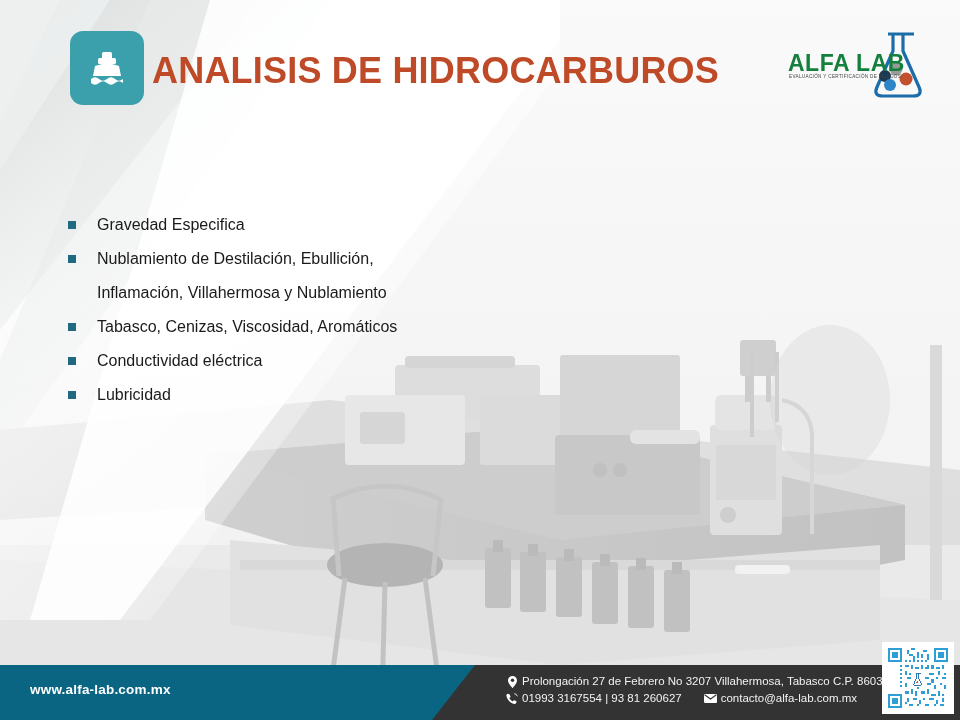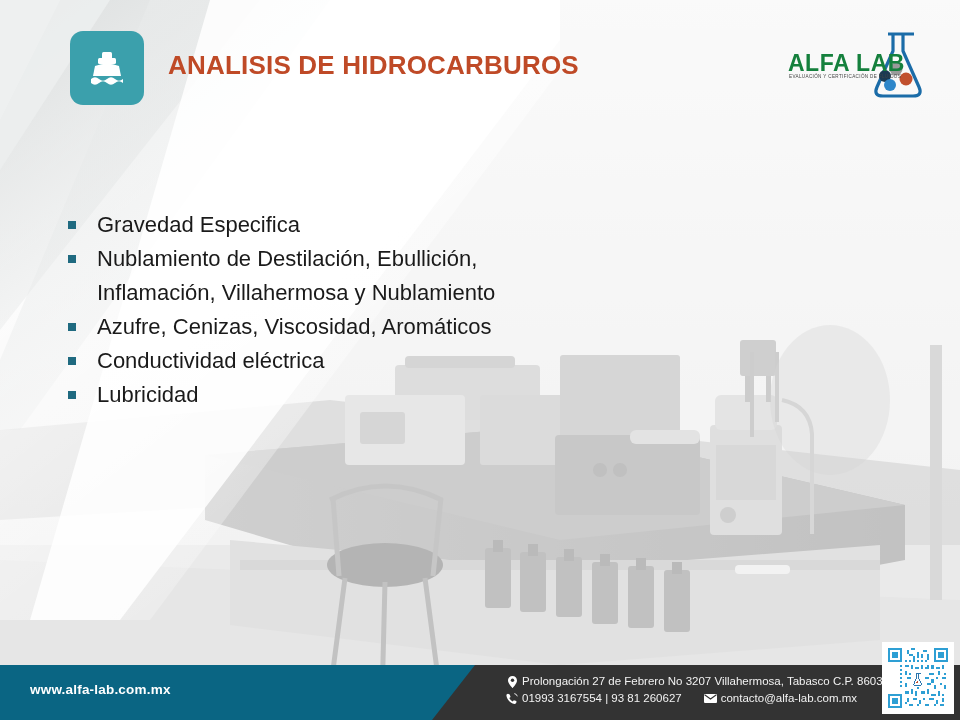--- a/index.html
+++ b/index.html
@@ -53,23 +53,23 @@
     left: 70px; top: 31px;
     width: 74px; height: 74px;
     background: #3ba0ac;
     border-radius: 13px;
     display: flex;
     align-items: center;
     justify-content: center;
   }
   .slide-title {
     position: absolute;
-    left: 168px;
+    left: 152px;
     top: 50px;
-    font-size: 26px;
+    font-size: 36px;
     font-weight: bold;
     letter-spacing: 0.2px;
     color: #bf4a27;
     white-space: nowrap;
   }
 
   
   .logo {
     position: absolute;
     right: 16px;
@@ -114,21 +114,21 @@
     height: 8px;
     background: #1f6a80;
     margin-top: 7px;
     margin-right: 21px;
     flex: 0 0 auto;
   }
   .bullet-mark.hidden {
     background: transparent;
   }
   .bullet-text {
-    font-size: 22px;
+    font-size: 16px;
     color: #1a1a1a;
     line-height: 22px;
     white-space: nowrap;
   }
 
   
   .footer {
     position: absolute;
     left: 0;
     bottom: 0;
@@ -328,21 +328,21 @@
       <span class="bullet-text">Nublamiento de Destilación, Ebullición,</span>
     </div>
 
     <div class="bullet-row">
       <span class="bullet-mark hidden"></span>
       <span class="bullet-text">Inflamación, Villahermosa y Nublamiento</span>
     </div>
 
     <div class="bullet-row">
       <span class="bullet-mark"></span>
-      <span class="bullet-text">Azufre, Cenizas, Viscosidad, Aromáticos</span>
+      <span class="bullet-text">Tabasco, Cenizas, Viscosidad, Aromáticos</span>
     </div>
 
     <div class="bullet-row">
       <span class="bullet-mark"></span>
       <span class="bullet-text">Conductividad eléctrica</span>
     </div>
 
     <div class="bullet-row">
       <span class="bullet-mark"></span>
       <span class="bullet-text">Lubricidad</span>

